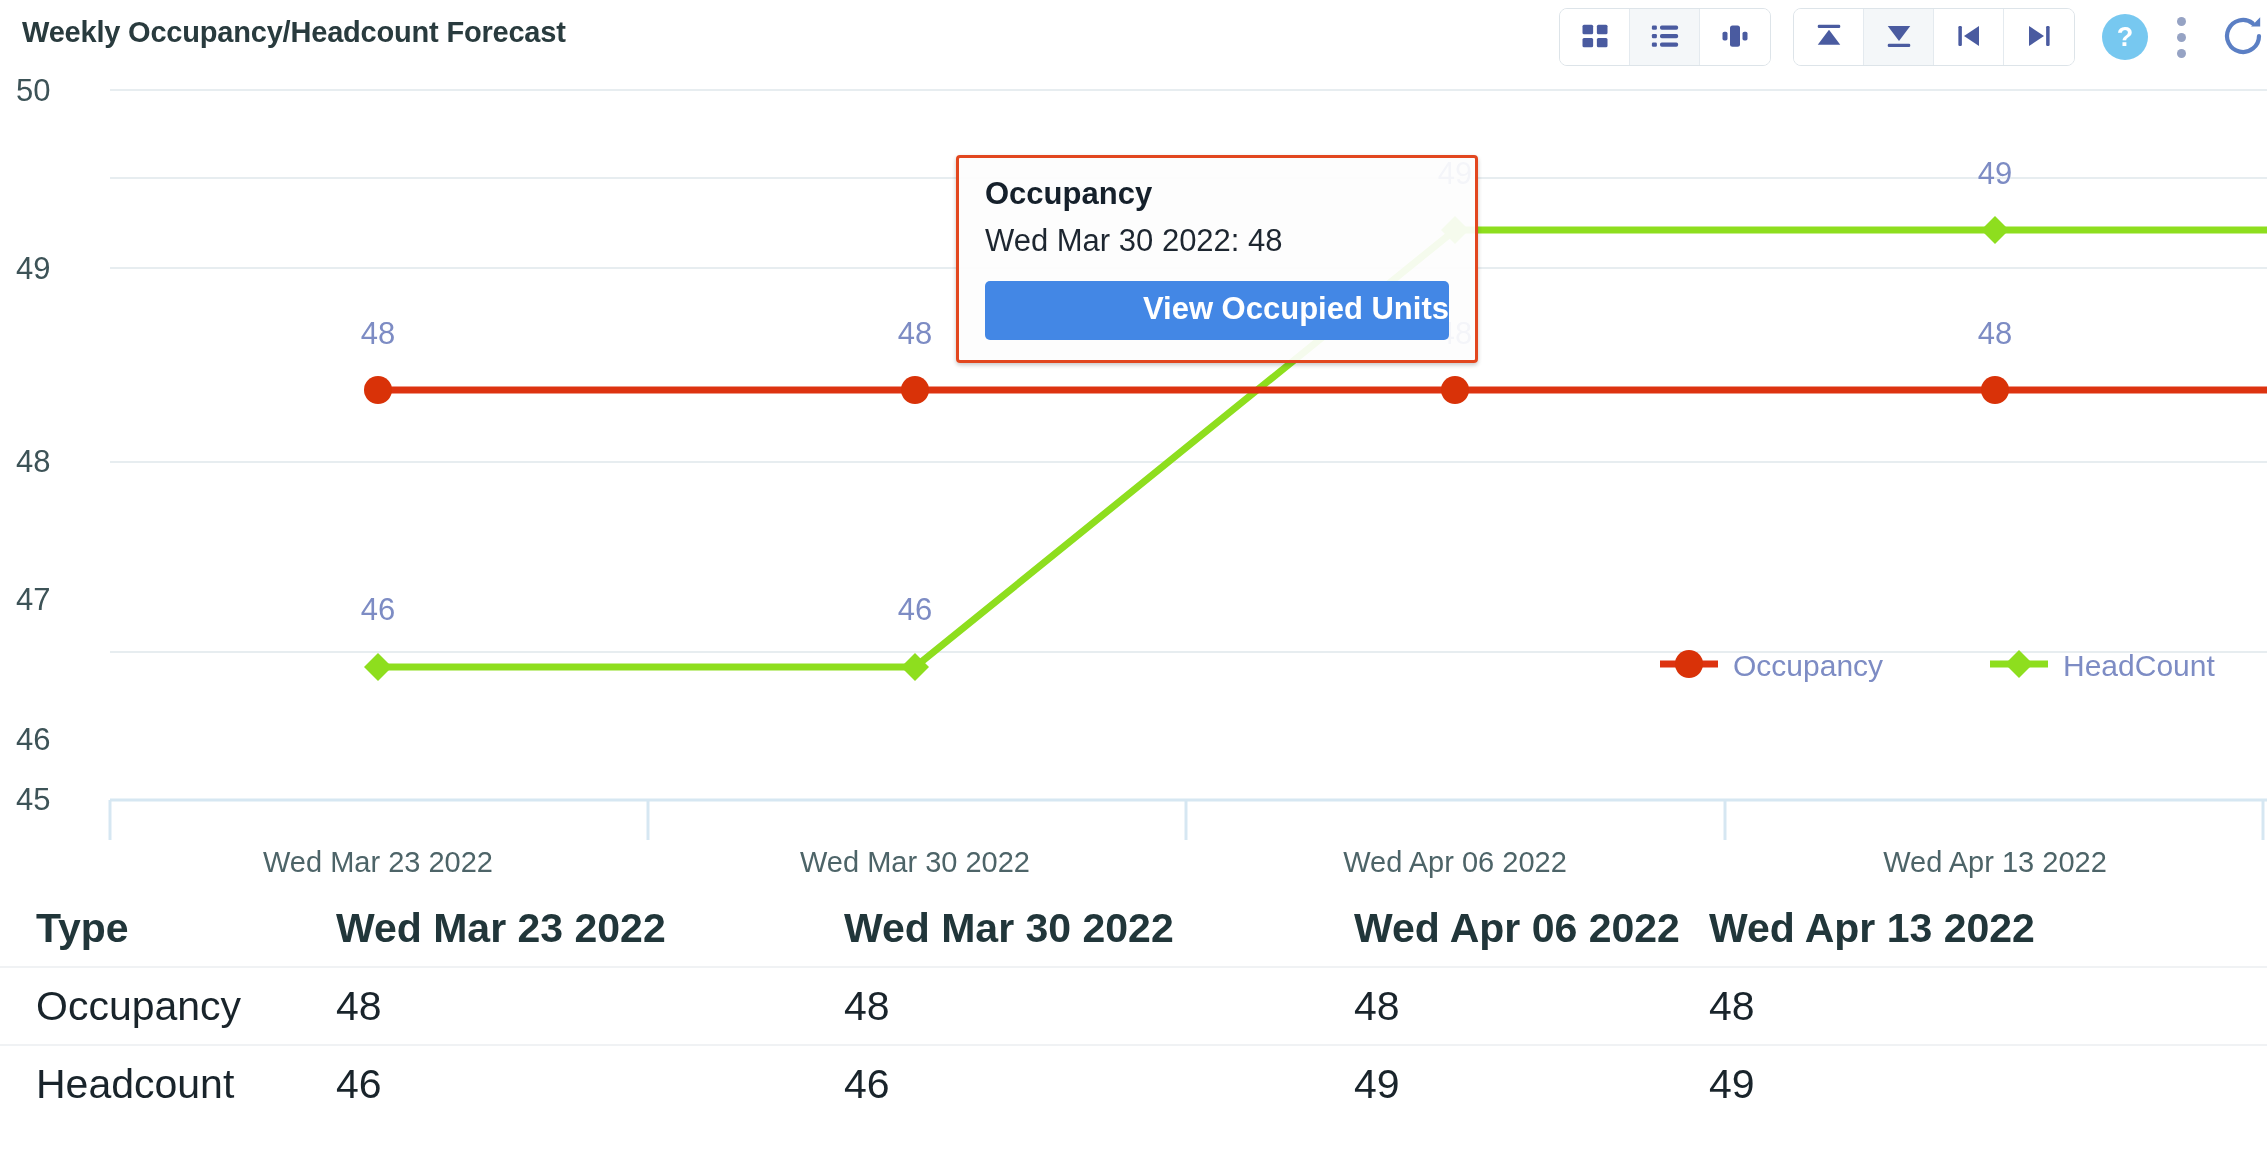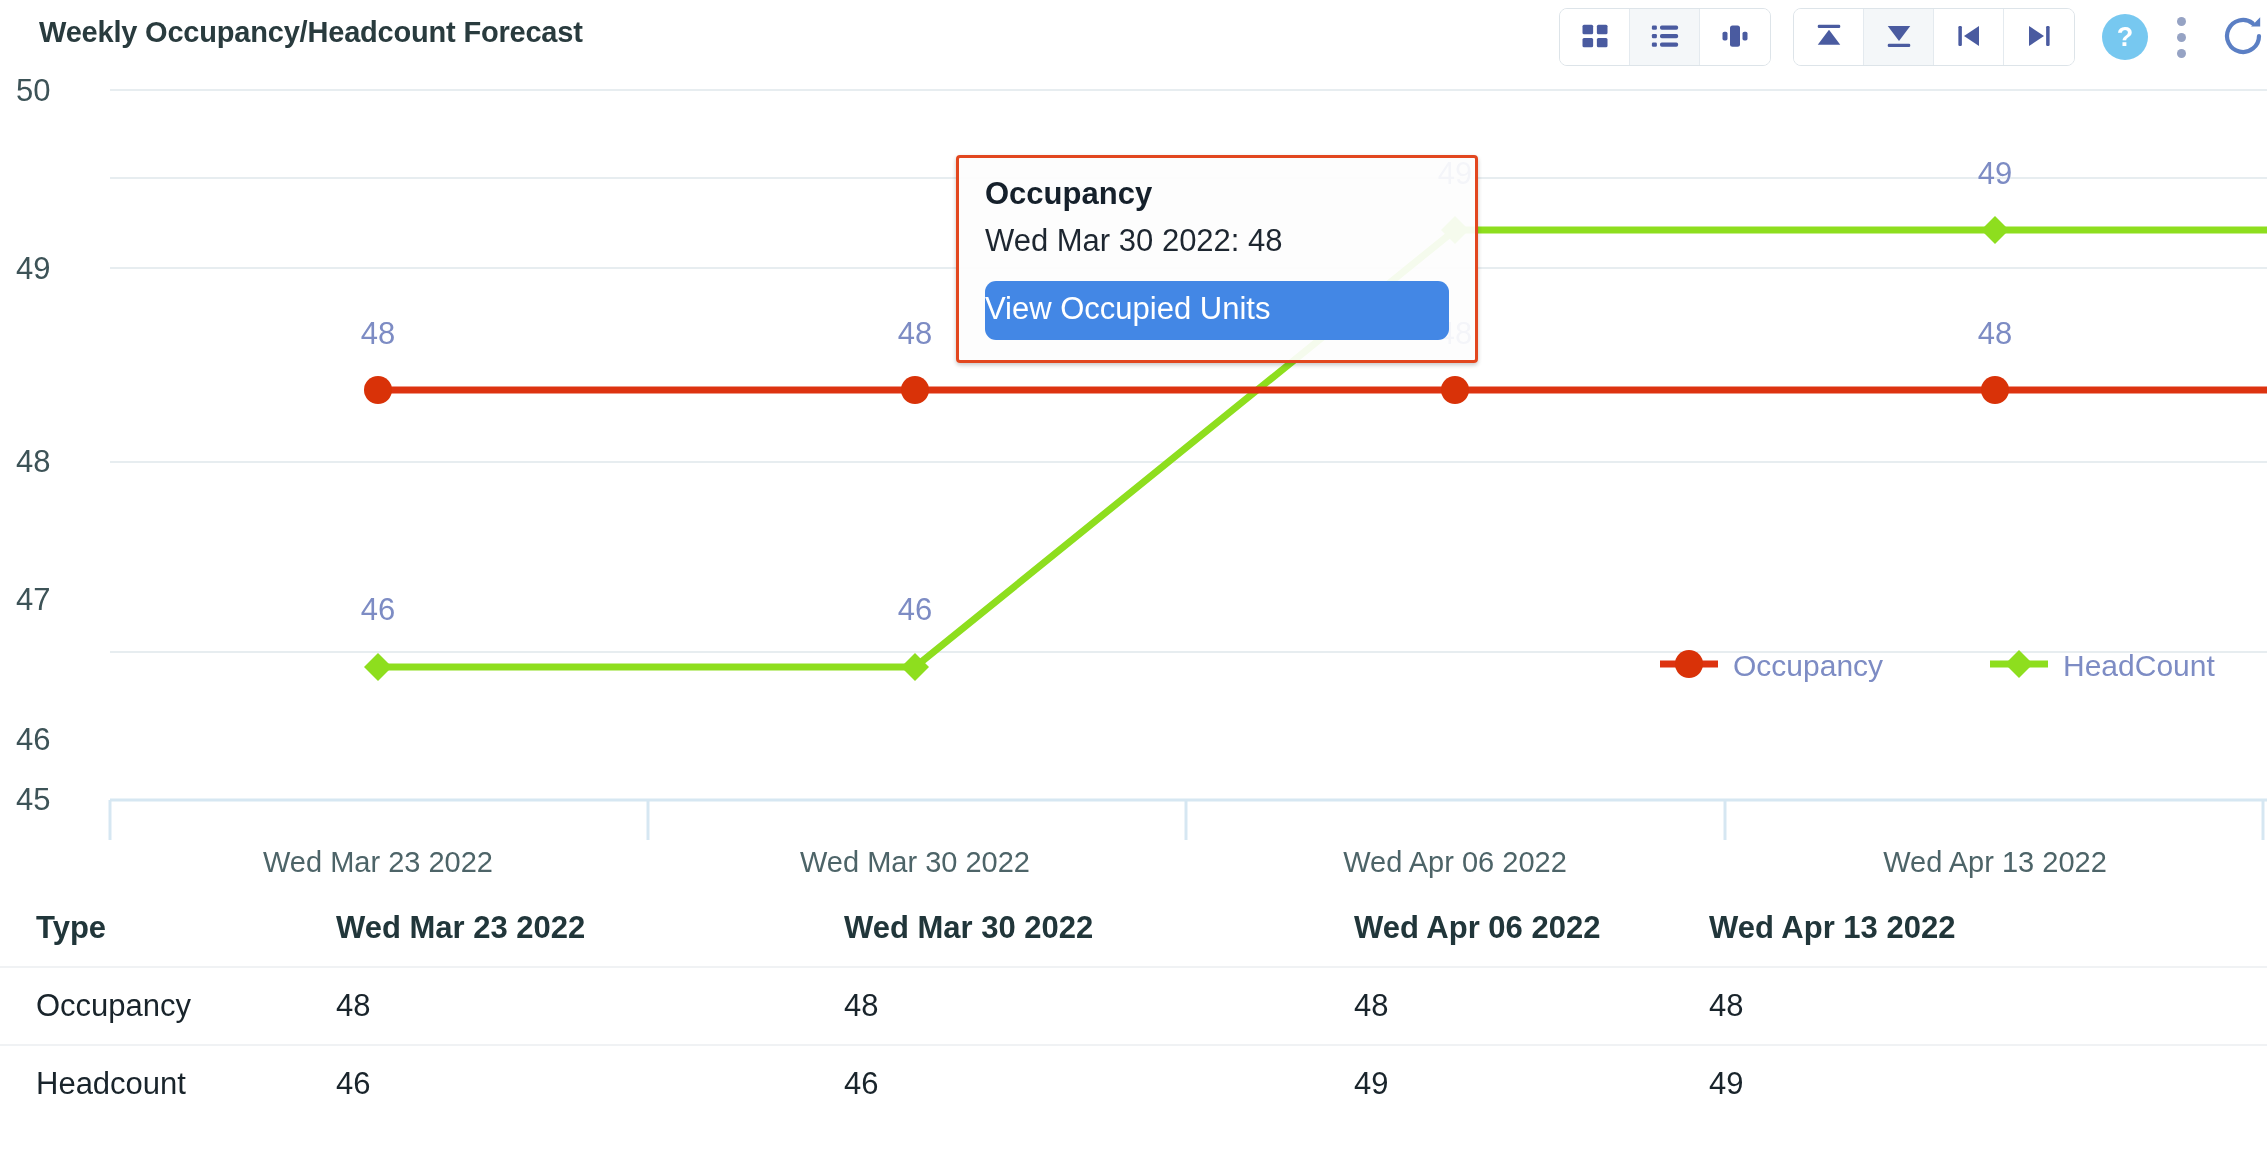--- a/index.html
+++ b/index.html
@@ -12,21 +12,21 @@
     height: 1158px;
     font-family: "Liberation Sans", sans-serif;
     color: #2c3e3f;
     overflow: hidden;
     position: relative;
   }
 
   
   .widget-header {
     position: absolute;
-    top: 0; left: 17px; right: 0;
+    top: 0; left: 0; right: 0;
     height: 72px;
   }
   .widget-title {
     position: absolute;
     left: 22px;
     top: 16px;
     font-size: 29px;
     font-weight: bold;
     color: #293b3e;
     letter-spacing: -0.2px;
@@ -159,48 +159,48 @@
     font-size: 31px;
     color: #1d2630;
     margin-bottom: 22px;
   }
   .tt-btn {
     display: block;
     width: 100%;
     background: #4387e5;
     color: #ffffff;
     border: none;
-    border-radius: 11px;
+    border-radius: 5px;
     font-size: 31px;
-    font-weight: normal;
+    font-weight: bold;
     font-family: "Liberation Sans", sans-serif;
     padding: 10px 0 13px 0;
     cursor: pointer;
-    text-align: left;
+    text-align: right;
   }
 
   
   .data-table-wrap {
     position: absolute;
     left: 0;
     top: 890px;
     width: 2267px;
   }
   table.data-table {
     width: 2267px;
     border-collapse: collapse;
     table-layout: fixed;
   }
   table.data-table th,
   table.data-table td {
     text-align: left;
     padding: 0;
     height: 76px;
     vertical-align: middle;
-    font-size: 31px;
+    font-size: 41px;
   }
   table.data-table th {
     font-weight: bold;
     color: #21363a;
   }
   table.data-table td {
     font-weight: normal;
     color: #19242b;
     border-top: 2px solid #f0f2f4;
   }

